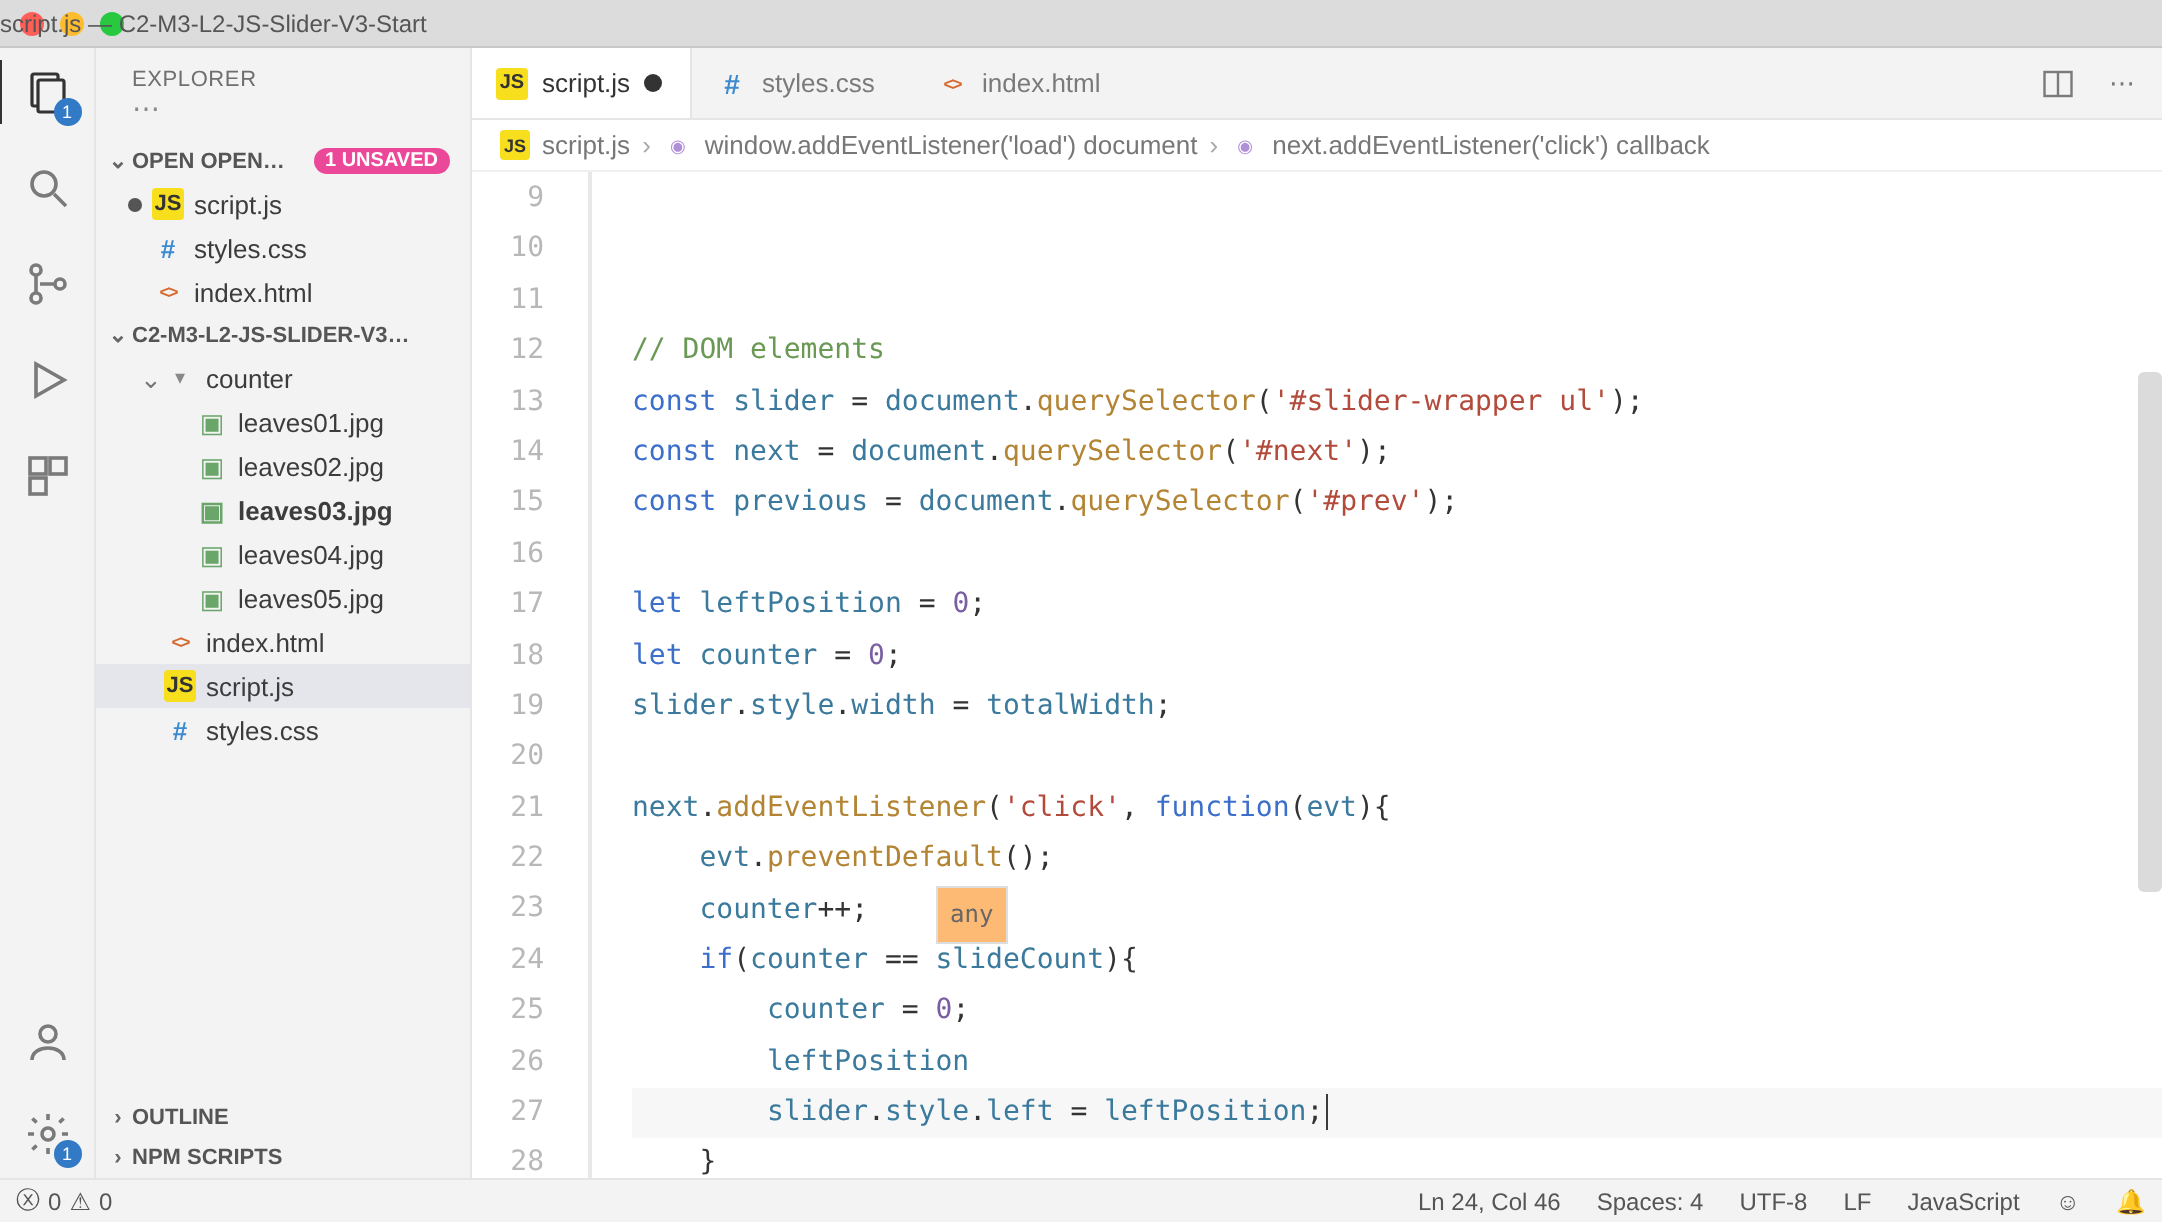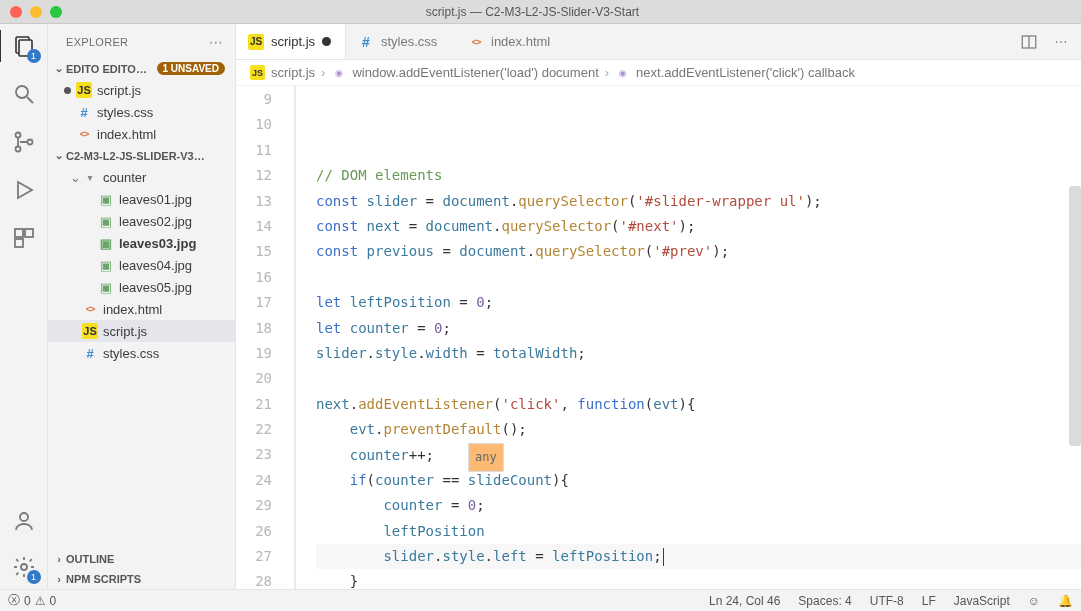--- a/index.html
+++ b/index.html
@@ -4,35 +4,35 @@
 <style>
   * { box-sizing: border-box; margin: 0; padding: 0; }
   html, body { width: 1081px; height: 611px; overflow: hidden; font-family: -apple-system, "SF Pro", "Segoe UI", Arial, sans-serif; font-size: 13px; background: #fff; color: #333; }
   .window { display: flex; flex-direction: column; height: 100%; position: relative; }
   .titlebar { height: 24px; background: #dcdcdc; border-bottom: 1px solid #c8c8c8; display: flex; align-items: center; position: relative; }
   .traffic { display: flex; gap: 8px; margin-left: 10px; }
   .dot { width: 12px; height: 12px; border-radius: 50%; }
   .dot.red { background: #ff5f57; }
   .dot.yellow { background: #febc2e; }
   .dot.green { background: #28c840; }
-  .title { position: absolute; left: 0; right: 16px; text-align: center; font-size: 12px; color: #555; pointer-events:none; }
+  .title { position: absolute; left: 0; right: 16px; text-align: left; font-size: 12px; color: #555; pointer-events:none; }
   .body { flex: 1; display: flex; min-height:0; }
   .activitybar { width: 48px; background: #f3f3f3; border-right: 1px solid #e5e5e5; display: flex; flex-direction: column; align-items: center; padding-top: 8px; gap: 20px; }
   .activitybar .bottom { margin-top: auto; margin-bottom: 8px; display:flex; flex-direction:column; align-items:center; gap:18px; }
   .act-icon { width: 28px; height: 28px; display: flex; align-items: center; justify-content: center; color: #7a7a7a; cursor: pointer; position:relative;}
   .act-icon svg { width: 24px; height: 24px; }
   .act-icon.active { color: #333; }
   .act-icon.active::before { content:""; position:absolute; left:-11px; top:-2px; bottom:-2px; width:2px; background:#333; }
   .badgeb { position:absolute; bottom:-3px; right:-3px; width:14px; height:14px; background:#3279c6; color:#fff; font-size:9px; border-radius:50%; display:flex; align-items:center; justify-content:center;}
   .sidebar { width: 188px; background: #f3f3f3; border-right: 1px solid #e5e5e5; display:flex; flex-direction:column; font-size:13px; }
-  .sb-header { display:flex; align-items:center; justify-content:space-between; padding: 10px 12px 8px 18px; font-size:11px; letter-spacing:.3px; color:#6f6f6f; }
+  .sb-header { display:flex; justify-content:space-between; padding: 10px 12px 8px 18px; font-size:11px; letter-spacing:.3px; color:#6f6f6f;flex-direction:column; }
   .sb-dots { font-size:14px; color:#8a8a8a; cursor:pointer; }
   .sb-section-title { display:flex; align-items:center; padding: 4px 6px 4px 4px; font-size:11px; font-weight:700; color:#555; cursor:pointer;}
   .sb-section-title .chev { width:14px; text-align:center; color:#666;}
-  .pill { background:#a16207; color:#fff; font-size:10px; padding:1px 6px; border-radius:8px; margin-left:auto; margin-right:4px;}
+  .pill { background:#ec4899; color:#fff; font-size:10px; padding:1px 6px; border-radius:8px; margin-left:auto; margin-right:4px;}
   .tree { font-size:13px; color:#3c3c3c; }
   .tree .item { display:flex; align-items:center; height:22px; padding-left: 4px; cursor:pointer;}
   .tree .item.selected { background:#e4e6eb; }
   .tree .item .ic { width:16px; height:16px; margin-right:5px; display:flex; align-items:center; justify-content:center; font-size:11px;}
   .tree .dirty-dot { width:7px; height:7px; border-radius:50%; background:#555; margin-right:5px; margin-left:2px;}
   .tree .spacer { display:inline-block; }
   .ic.js { background:#f7df1e; color:#333; font-weight:bold; font-size:9px; border-radius:2px;}
   .ic.css::before { content:"#"; color:#3c8ad0; font-weight:bold; font-size:13px;}
   .ic.html::before { content:"<>"; color:#d66b32; font-weight:bold; font-size:9px; letter-spacing:-1px;}
   .ic.img::before { content:"▣"; color:#6aa56a; font-size:13px;}
@@ -143,21 +143,21 @@
     </div>
 
     <div class="sidebar">
       <div class="sb-header">
         <span>EXPLORER</span>
         <span class="sb-dots">⋯</span>
       </div>
 
       <div class="sb-section-title">
         <span class="chev">⌄</span>
-        <span>EDITO EDITO…</span>
+        <span>OPEN OPEN…</span>
         <span class="pill">1 UNSAVED</span>
       </div>
       <div class="tree" id="open-editors-tree">
           <div class="item" style="padding-left: 14px;">
             <span class="dirty-dot"></span>
             <span class="ic js">JS</span>
             <span>script.js</span>
           </div>
           <div class="item" style="padding-left: 14px;">
             <span class="spacer" style="width: 14px;"></span>
@@ -278,21 +278,21 @@
             <div class="ln">15</div>
             <div class="ln">16</div>
             <div class="ln">17</div>
             <div class="ln">18</div>
             <div class="ln">19</div>
             <div class="ln">20</div>
             <div class="ln">21</div>
             <div class="ln">22</div>
             <div class="ln">23</div>
             <div class="ln">24</div>
-            <div class="ln">29</div>
+            <div class="ln">25</div>
             <div class="ln">26</div>
             <div class="ln">27</div>
             <div class="ln">28</div>
           </div>
         <div class="code" id="code">
           
         <div class="row"><span class="tk-cmnt">// DOM elements</span></div><div class="row"><span class="tk-kw">const</span> <span class="tk-var">slider</span> = <span class="tk-var">document</span>.<span class="tk-fn">querySelector</span>(<span class="tk-str">'#slider-wrapper ul'</span>);</div><div class="row"><span class="tk-kw">const</span> <span class="tk-var">next</span> = <span class="tk-var">document</span>.<span class="tk-fn">querySelector</span>(<span class="tk-str">'#next'</span>);</div><div class="row"><span class="tk-kw">const</span> <span class="tk-var">previous</span> = <span class="tk-var">document</span>.<span class="tk-fn">querySelector</span>(<span class="tk-str">'#prev'</span>);</div><div class="row"></div><div class="row"><span class="tk-kw">let</span> <span class="tk-var">leftPosition</span> = <span class="tk-ppl">0</span>;</div><div class="row"><span class="tk-kw">let</span> <span class="tk-var">counter</span> = <span class="tk-ppl">0</span>;</div><div class="row"><span class="tk-var">slider</span>.<span class="tk-var">style</span>.<span class="tk-var">width</span> = <span class="tk-var">totalWidth</span>;</div><div class="row"></div><div class="row"><span class="tk-var">next</span>.<span class="tk-fn">addEventListener</span>(<span class="tk-str">'click'</span>, <span class="tk-kw">function</span>(<span class="tk-var">evt</span>){</div><div class="row">    <span class="tk-var">evt</span>.<span class="tk-fn">preventDefault</span>();</div><div class="row">    <span class="tk-var">counter</span>++;</div><div class="row">    <span class="tk-kw">if</span>(<span class="tk-var">counter</span> == <span class="tk-var">slideCount</span>){</div><div class="row">        <span class="tk-var">counter</span> = <span class="tk-ppl">0</span>;</div><div class="row">        <span class="tk-var">leftPosition</span></div><div class="row current">        <span class="tk-var">slider</span>.<span class="tk-var">style</span>.<span class="tk-var">left</span> = <span class="tk-var">leftPosition</span>;<span class="cursor"></span></div><div class="row">    }</div><div class="hint" id="hint" style="top: 356.6px; left: 172px;">any</div></div>
         <div class="minimap-scroll"></div>
       </div>
     </div>

